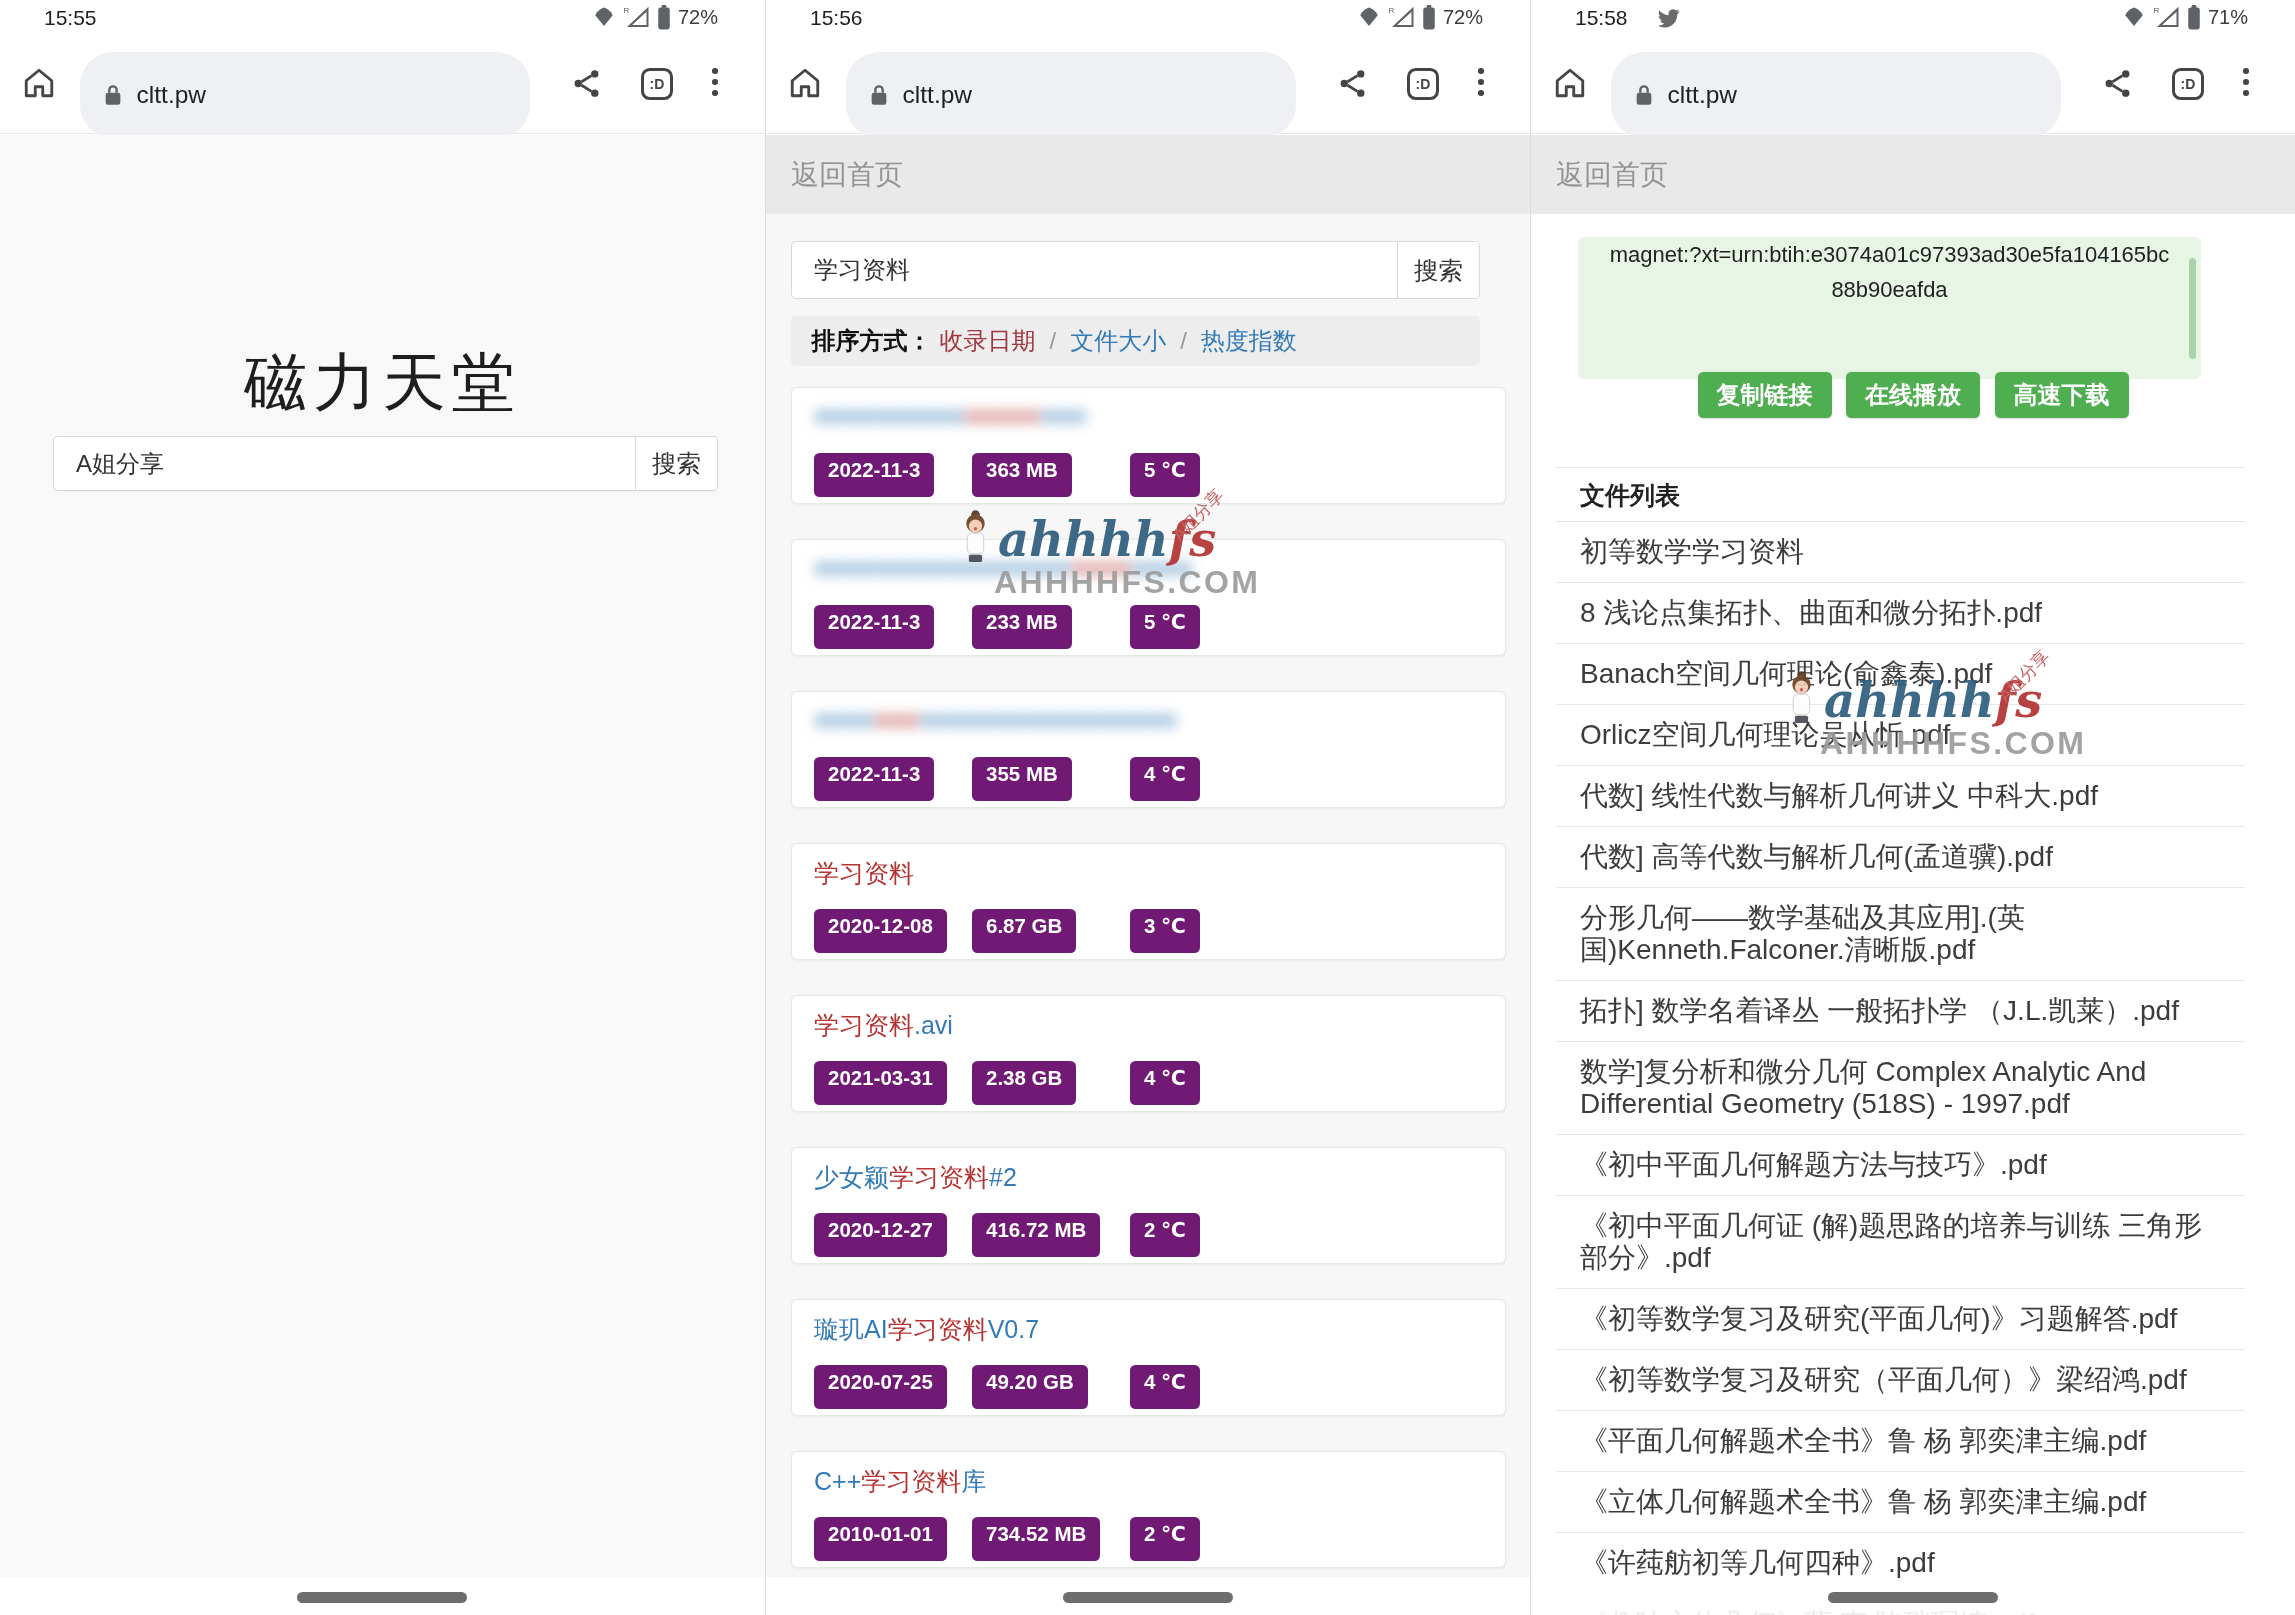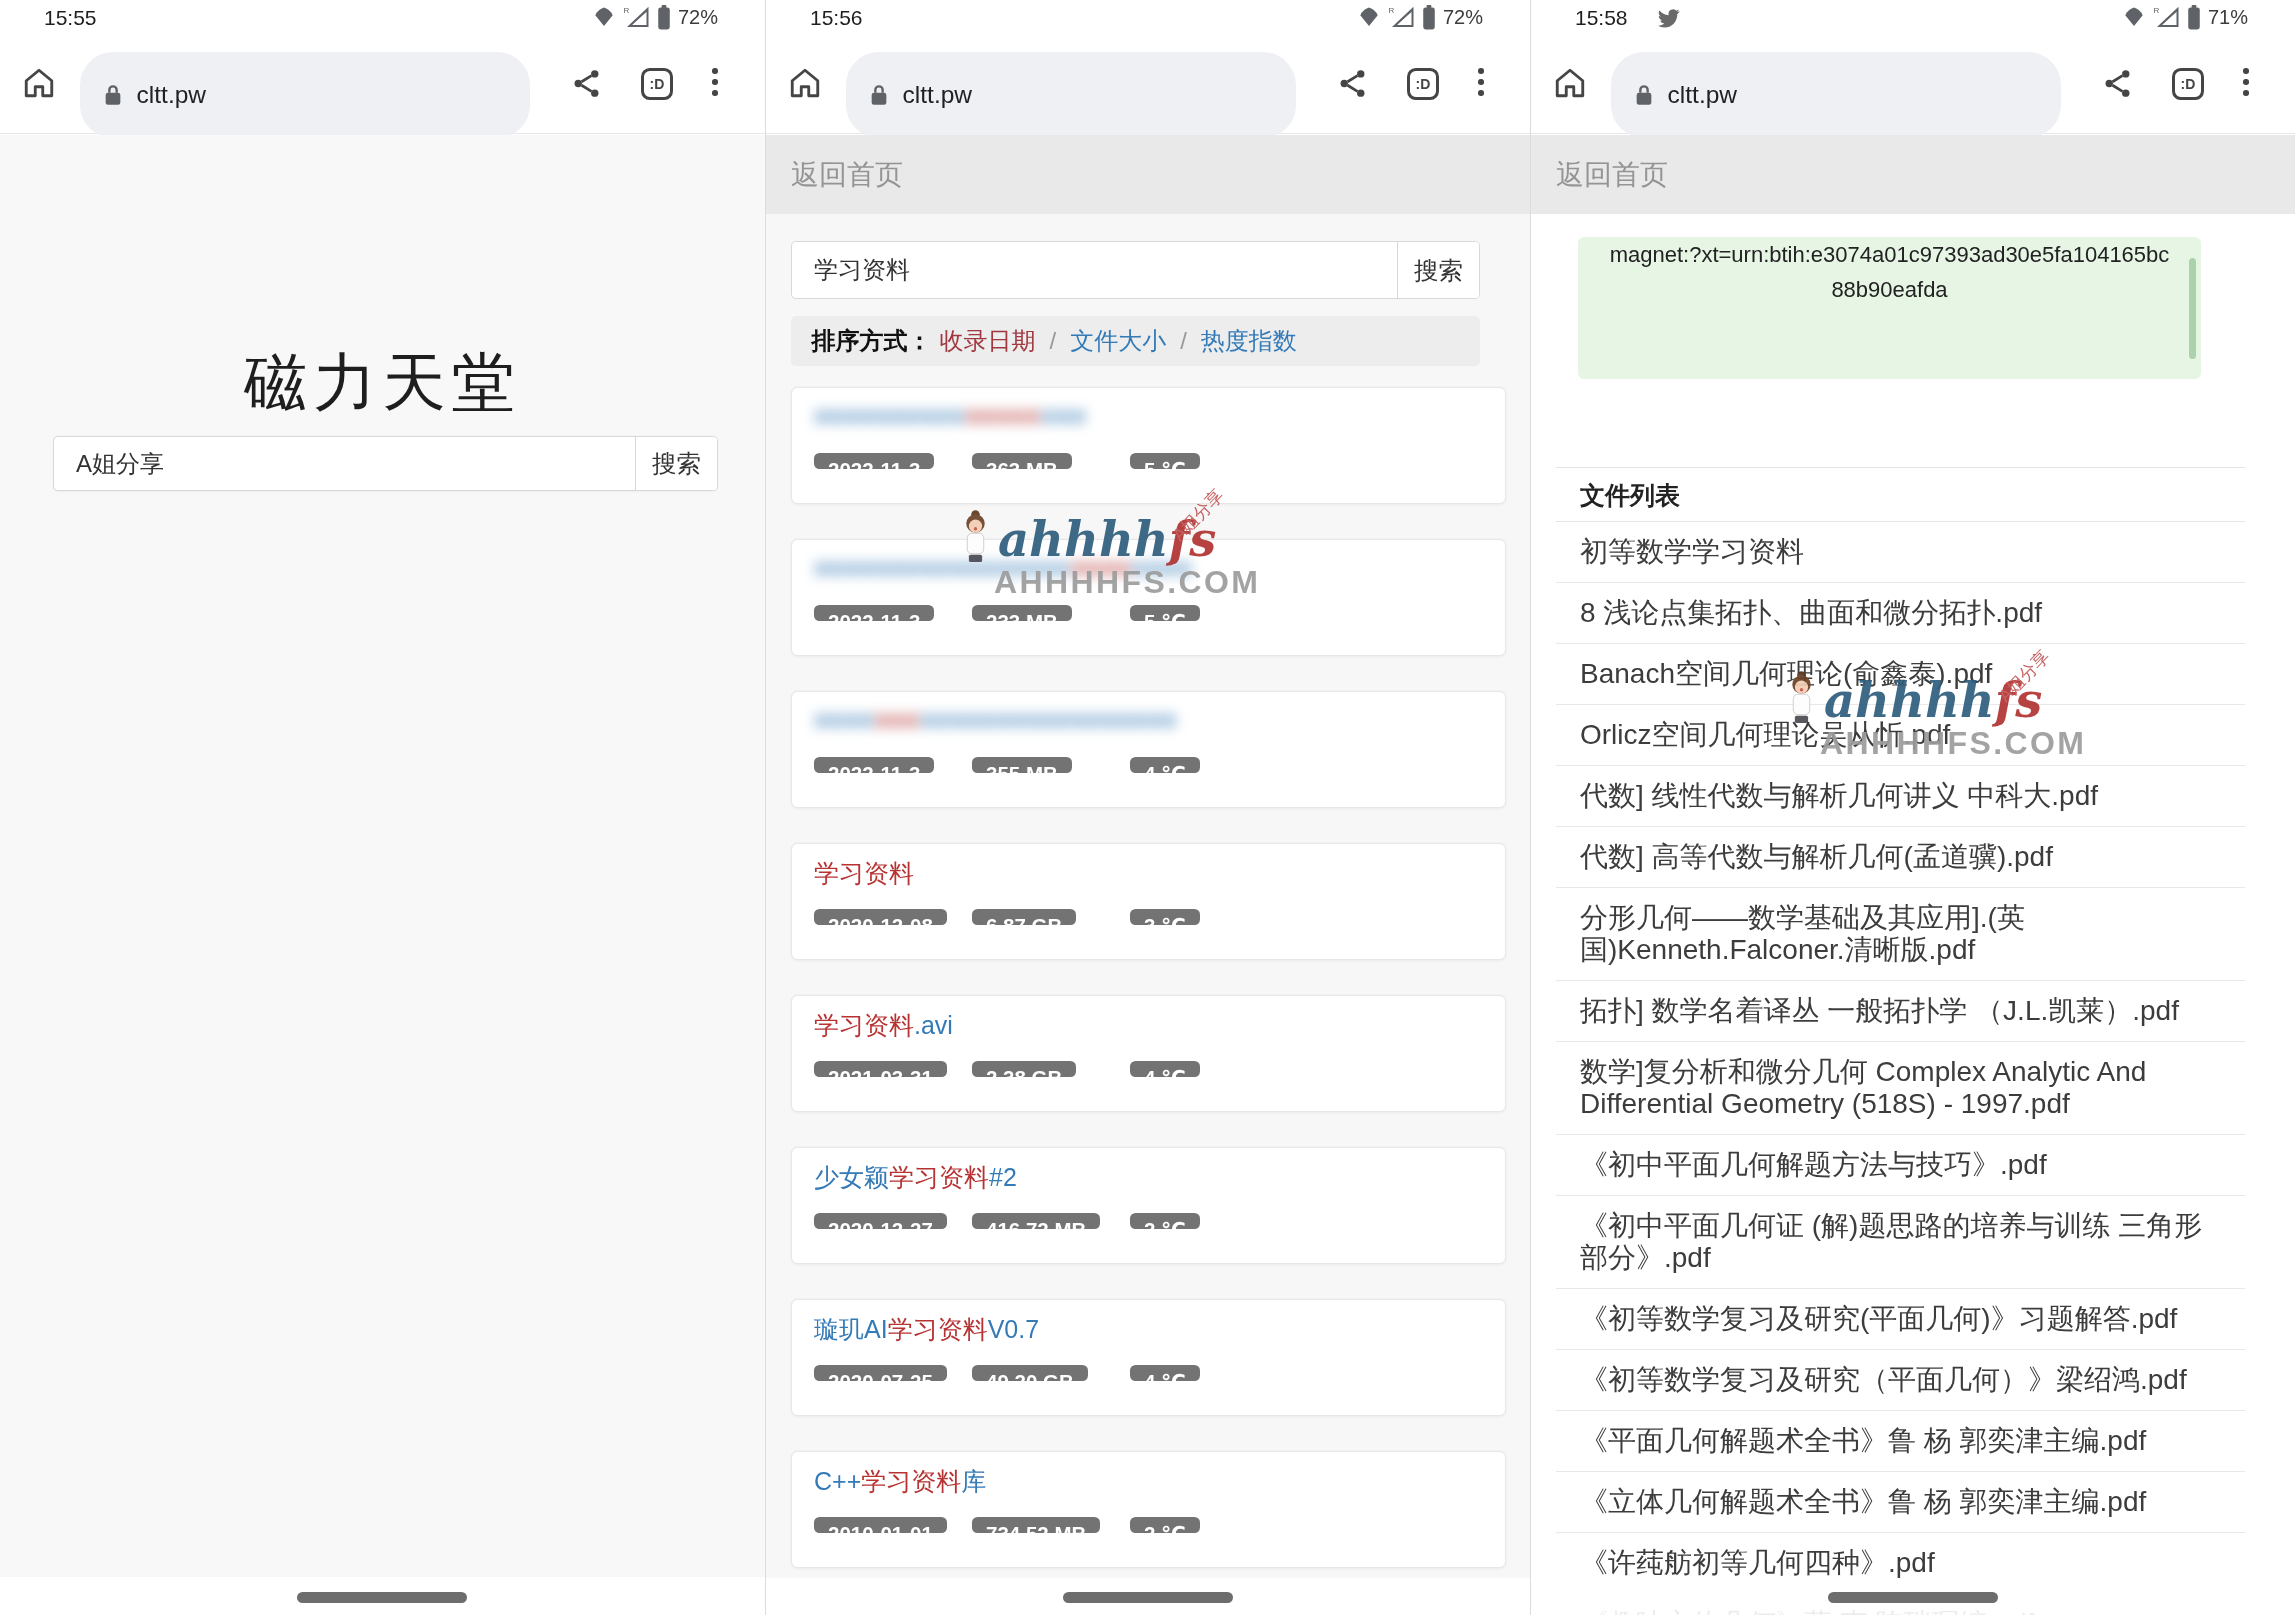--- a/index.html
+++ b/index.html
@@ -58,22 +58,22 @@
   .opt-active { color:#a0393f; margin-left:8px; }
   .opt-link { color:#337ab7; }
   .opt-sep { color:#999; margin:0 14px; }
   .cards { position:absolute; top:387px; left:25px; width:715px; }
   .result-card { display:block; position:relative; height:117px; background:#fff; border:0.8px solid #e7e7e7;
                  border-radius:6.3px; margin-bottom:35px; box-shadow:0 0.8px 2.4px rgba(0,0,0,.05); text-decoration:none; }
   .card-title { position:absolute; left:22px; top:12.6px; font-size:25px; white-space:nowrap; }
   .t-blue { color:#337ab7; }
   .t-red  { color:#b73333; }
   .blur   { filter:blur(6.3px); opacity:.55; }
-  .badge { position:absolute; top:65px; height:16px; background:#737373; color:#fff; font-weight:bold;
-           font-size:20.5px; border-radius:5.5px; line-height:33px; padding:0 14px;text-decoration:underline; }
+  .badge { position:absolute; top:65px; height:44px; background:#701a75; color:#fff; font-weight:bold;
+           font-size:20.5px; border-radius:5.5px; line-height:33px; padding:0 14px; }
   .b-date { left:22px; } .b-size { left:180px; } .b-heat { left:338px; }
   .nav-strip { position:absolute; top:1578px; left:0; right:0; height:38px; background:#fff; }
 
   
   .magnet-box { position:absolute; top:237px; left:47px; width:623px; height:142px; background:#e6f5e4;
                 border-radius:6.3px; display:flex; align-items:flex-start; justify-content:center; text-align:center;
                 padding:0 27px; font-size:22px; color:#222; line-height:35px; word-break:break-all; }
   .magnet-box::after { content:""; position:absolute; right:5.5px; top:20.5px; width:7px; height:101px;
                        background:#abd2ab; border-radius:4px; }
   .btn-row { position:absolute; top:372px; left:0; width:100%; text-align:center; }
@@ -340,20 +340,25 @@
         <i></i>
       </div>
   </div>
 
   <div class="back-bar">
     <span>返回首页</span>
   </div>
   <div class="magnet-box">
     <span>magnet:?xt=urn:btih:e3074a01c97393ad30e5fa104165bc88b90eafda</span>
   </div>
+  <div class="btn-row">
+    <span class="green-btn">复制链接</span>
+    <span class="green-btn">在线播放</span>
+    <span class="green-btn">高速下载</span>
+  </div>
   <div class="file-header">文件列表</div>
   <div class="file-list">
 
       <div class="file-row">初等数学学习资料</div>
 
       <div class="file-row">8 浅论点集拓扑、曲面和微分拓扑.pdf</div>
 
       <div class="file-row">Banach空间几何理论(俞鑫泰).pdf</div>
 
       <div class="file-row">Orlicz空间几何理论吴从忻.pdf</div>

